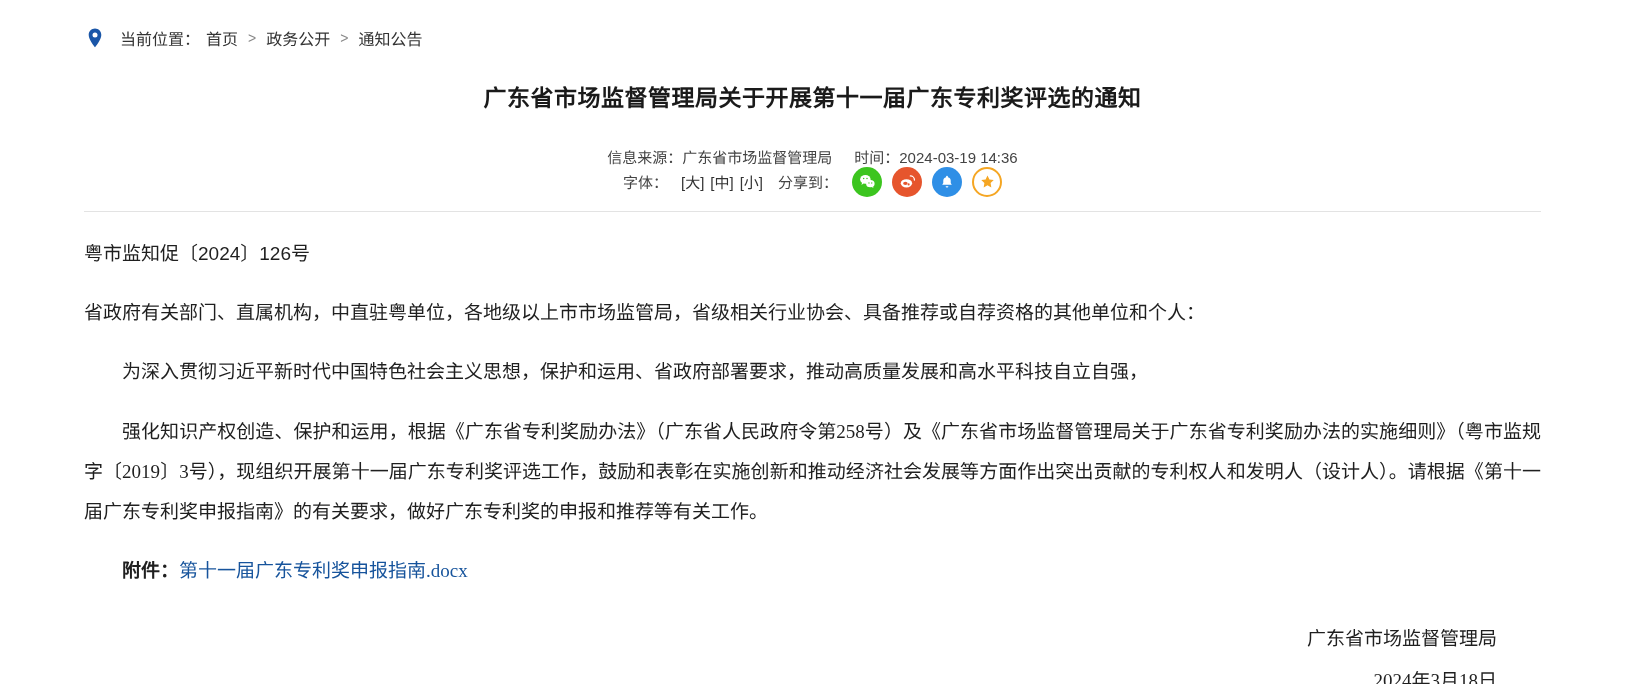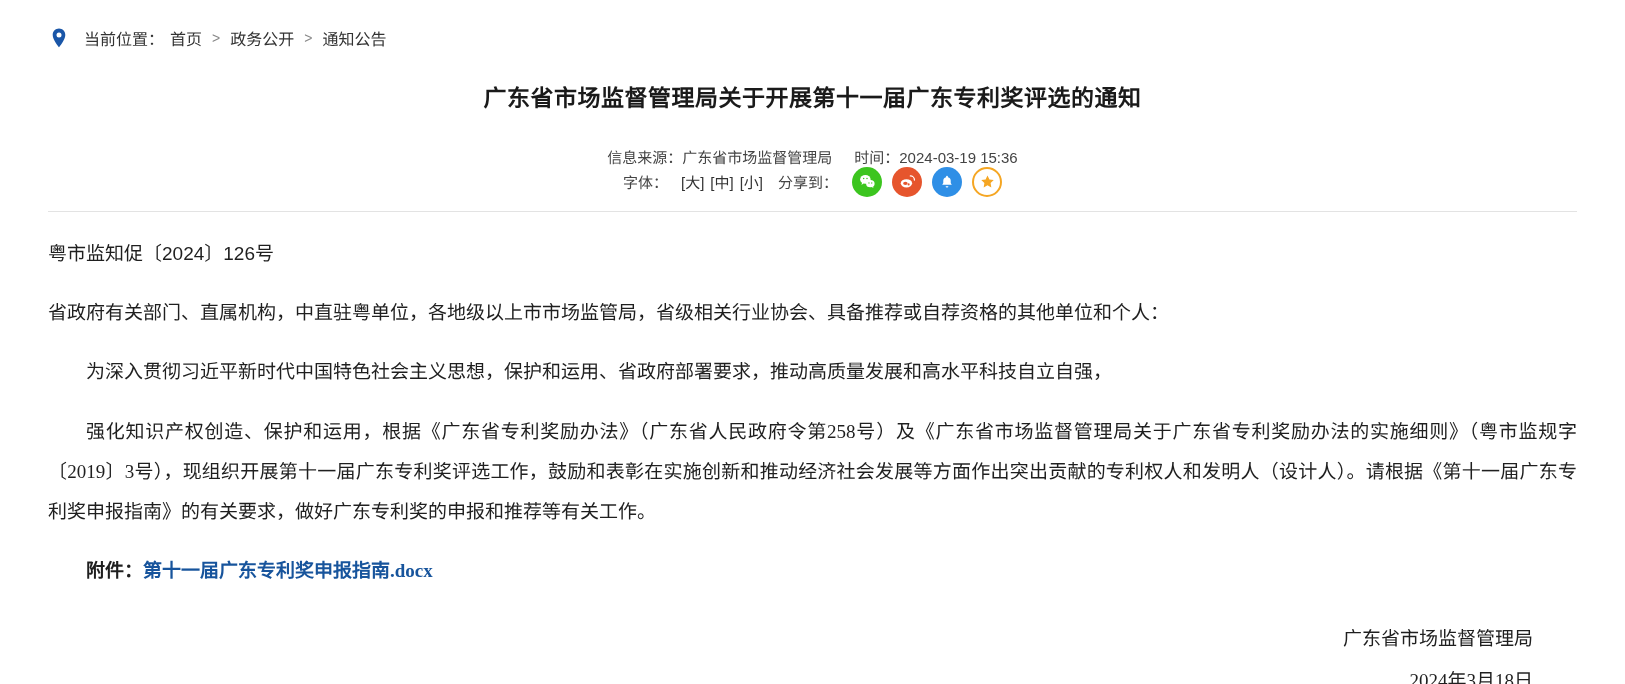--- a/index.html
+++ b/index.html
@@ -12,21 +12,21 @@
     overflow: hidden;
     font-family: "Liberation Sans", "DejaVu Sans", sans-serif;
     color: #222;
   }
 
   .page {
     position: relative;
     width: 1625px;
     height: 589px;
     background: #fff;
-    padding: 0 48px;
+    padding: 0 84px;
   }
 
   
   .breadcrumb {
     display: flex;
     align-items: center;
     gap: 6px;
     padding-top: 26px;
     font-size: 16px;
     color: #333;
@@ -116,21 +116,21 @@
     margin-top: 12px;
     text-indent: 2em;
     font-size: 19px;
     font-weight: bold;
   }
   .attach-label { color: #1f1f1f; }
   .attach-link {
     color: #17549c;
     text-decoration: none;
     cursor: pointer;
-    font-weight: bold;
+    font-weight: normal;
   }
 
   .sign-block {
     margin-top: 26px;
     text-align: right;
     font-size: 19px;
     line-height: 2.2;
     padding-right: 44px;
     font-family: "Liberation Serif", "DejaVu Serif", serif;
   }
@@ -153,21 +153,21 @@
     <a class="crumb-link">政务公开</a>
     <span class="crumb-sep">&gt;</span>
     <a class="crumb-link">通知公告</a>
   </div>
 
   <h1 class="doc-title">广东省市场监督管理局关于开展第十一届广东专利奖评选的通知</h1>
 
   <div class="meta-row">
     <div class="meta-left">
       <span>信息来源：广东省市场监督管理局</span>
-      <span>时间：2024-03-19 15:36</span>
+      <span>时间：2024-03-19 14:36</span>
     </div>
     <div class="meta-right">
       <span>字体：</span>
       <span class="font-size-group">
         <span class="fs-btn">[大]</span>
         <span class="fs-btn">[中]</span>
         <span class="fs-btn">[小]</span>
       </span>
       <span class="share-label">分享到：</span>
       <span class="share-icons">

